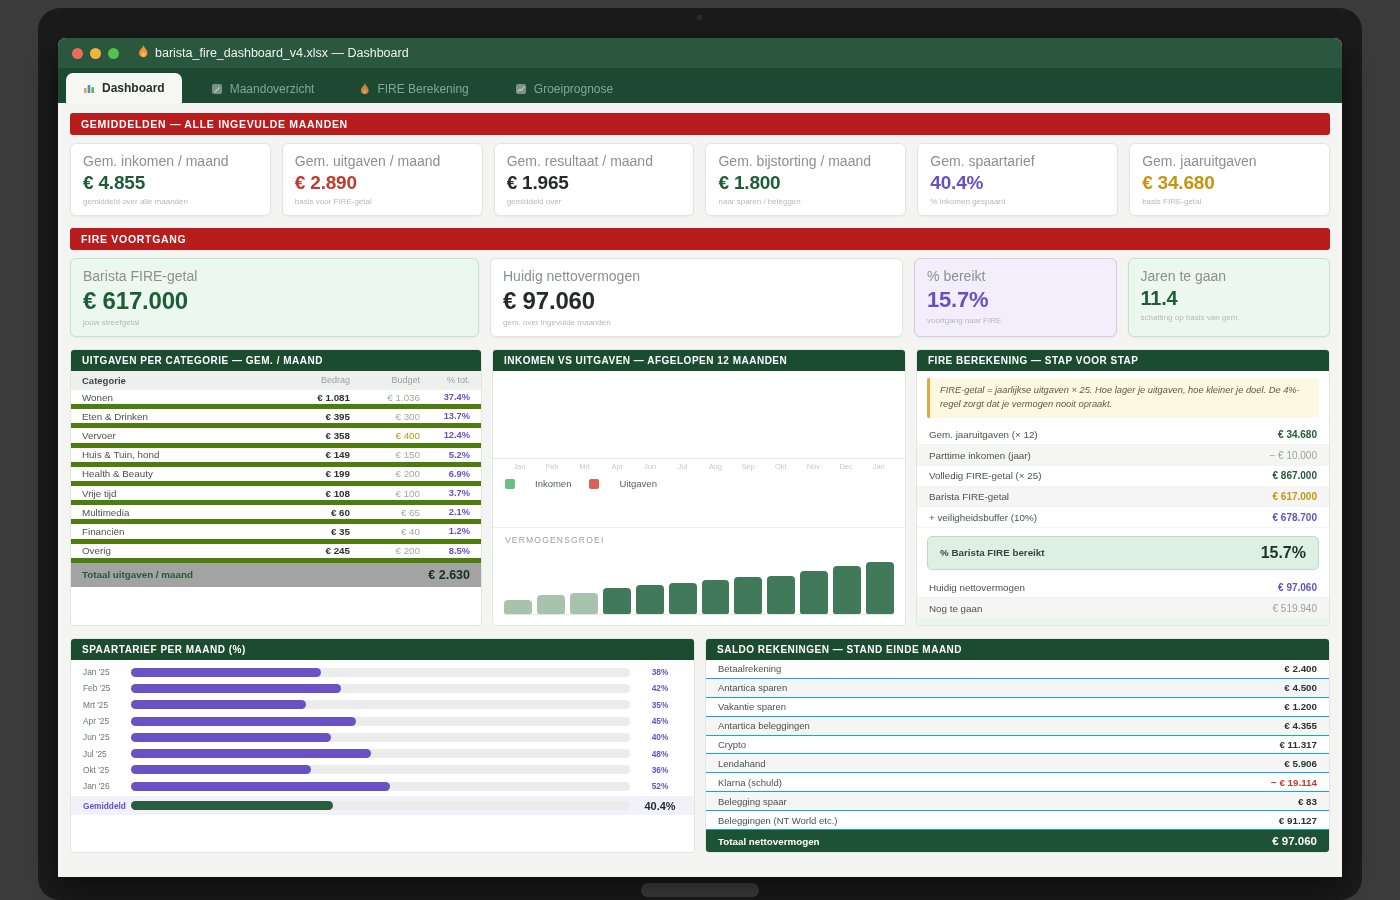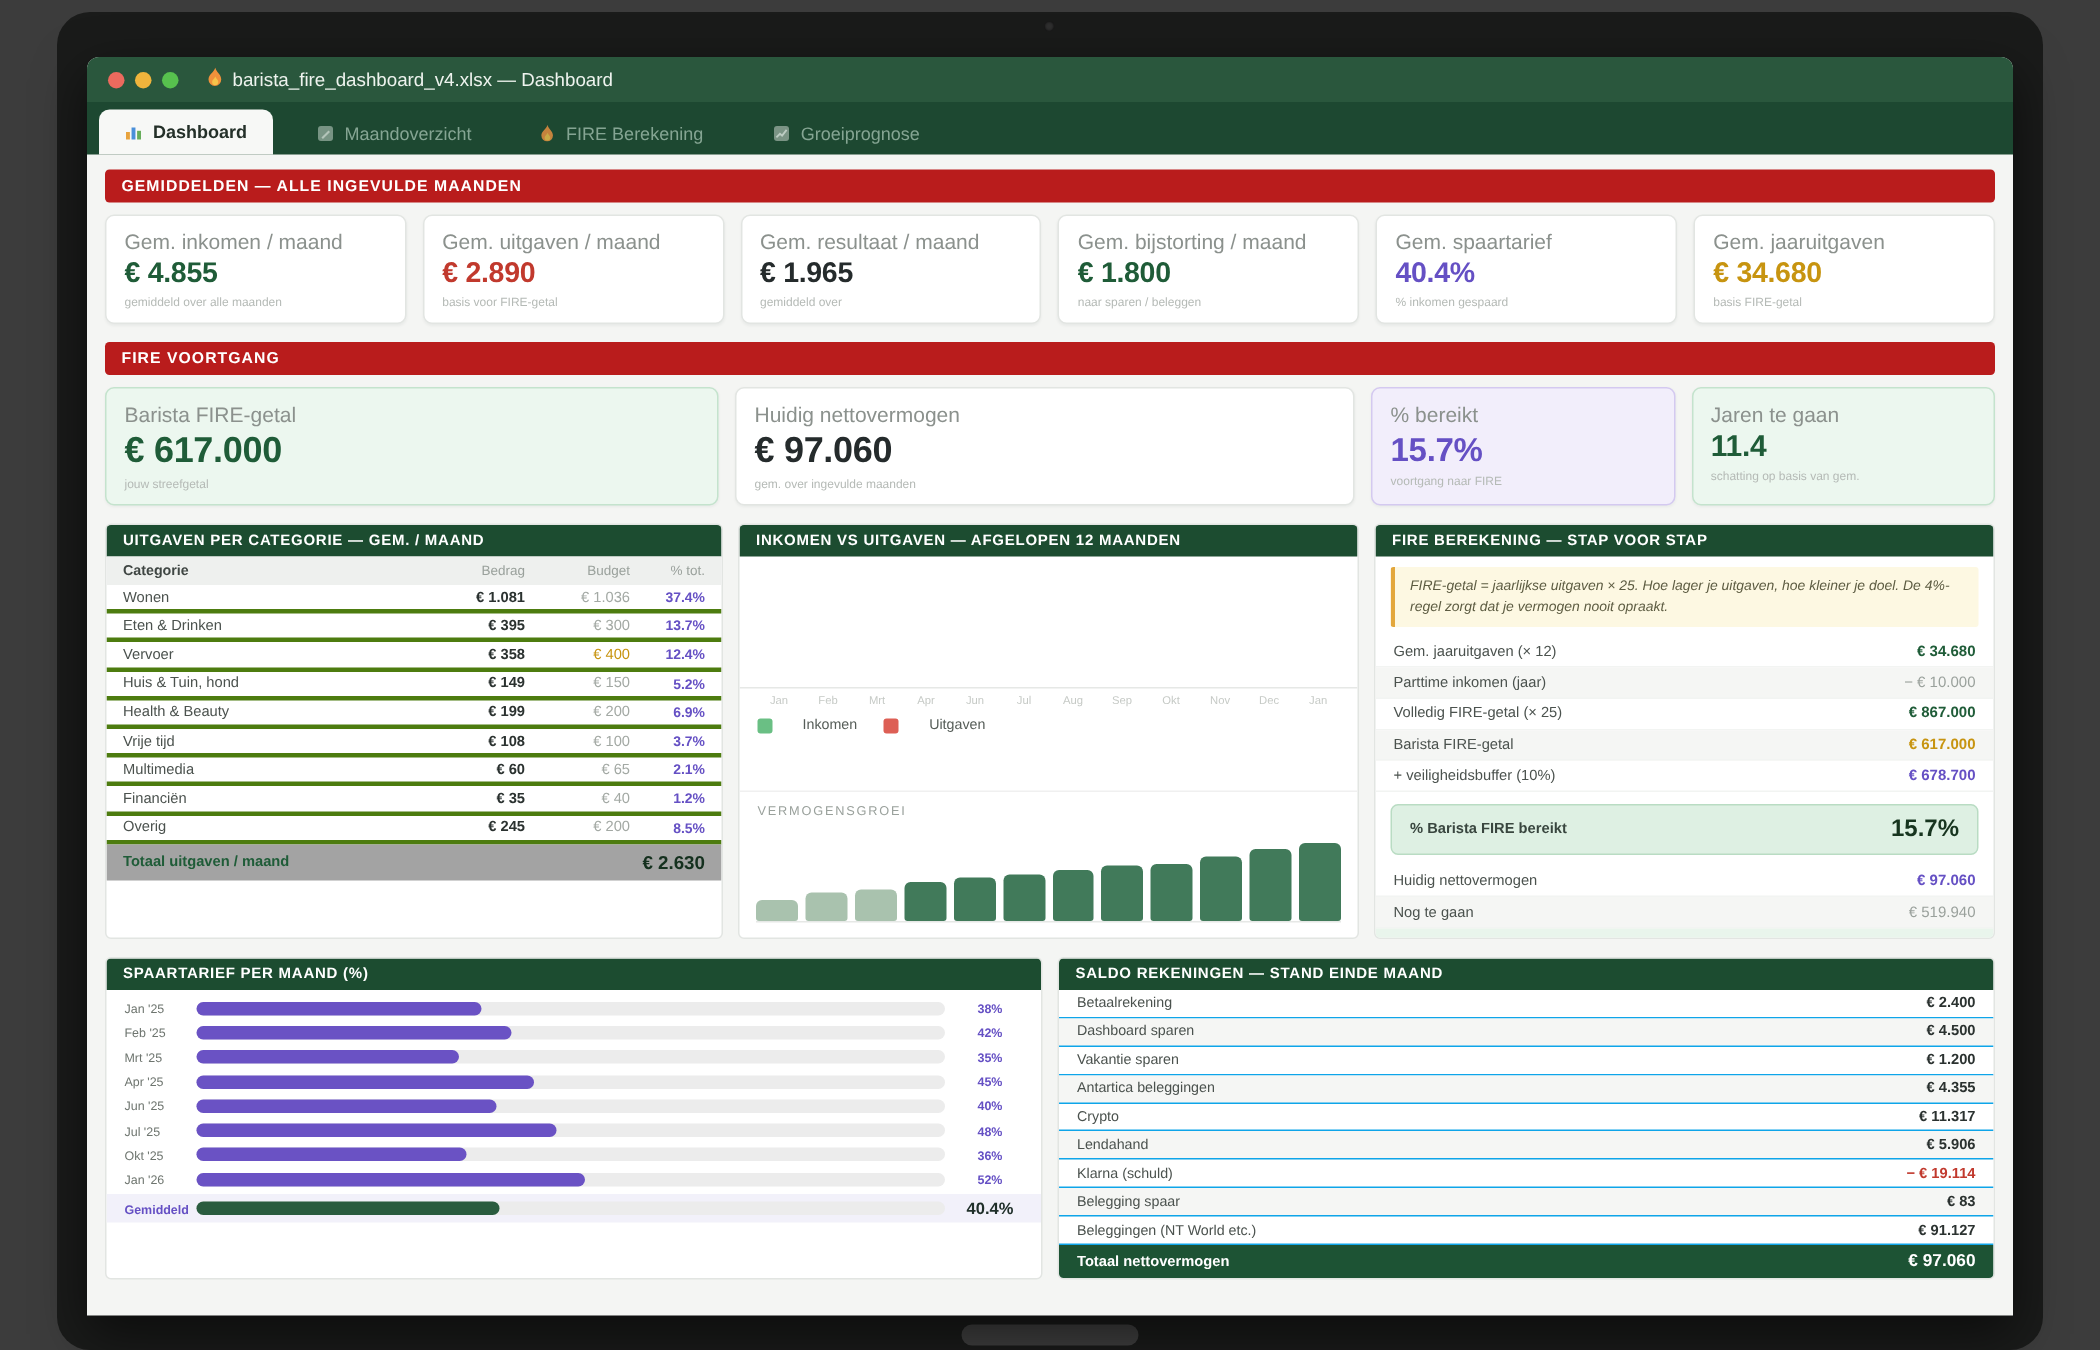--- a/index.html
+++ b/index.html
@@ -55,21 +55,21 @@
   .panel { background:#fff; border:1px solid #e2e5e2; border-radius:4px; overflow:hidden; }
   .mid { height:277px; display:flex; flex-direction:column; }
   .phead { background:#1c4c30; color:#fff; font-size:10px; font-weight:700; letter-spacing:.5px; padding:5px 11px; flex:none; }
 
   
   .t-head { display:flex; background:#eef0ee; padding:4px 11px; font-size:9px; color:#9aa19c; }
   .t-head .h-cat { flex:1; font-weight:700; color:#3f4643; font-size:9.5px; }
   .h-amt,.h-bud { width:70px; text-align:right; }
   .h-pct { width:50px; text-align:right; }
   .t-row { display:flex; align-items:center; padding:0 11px; height:19.2px;
-           border-bottom:3px solid #4d7c0f; font-size:9.8px; }
+           border-bottom:5px solid #4d7c0f; font-size:9.8px; }
   .c-cat { flex:1; color:#4b524e; }
   .c-amt { width:70px; text-align:right; color:#2b3230; font-weight:600; }
   .c-bud { width:70px; text-align:right; color:#a3a9a4; }
   .c-bud.amber { color:#c79410; }
   .c-pct { width:50px; text-align:right; color:#6550c4; font-weight:700; font-size:9.3px; }
   .t-total { display:flex; justify-content:space-between; align-items:center; background:#a3a3a3; padding:5px 11px; }
   .t-total .lb { font-size:9.8px; font-weight:700; color:#1f5c38; }
   .t-total .vl { font-size:12.5px; font-weight:700; color:#14301e; }
 
   
@@ -476,21 +476,21 @@
         </div>
       </div>
 
       <div class="panel bot">
         <div class="phead">SALDO REKENINGEN — STAND EINDE MAAND</div>
         <div class="a-row">
           <span>Betaalrekening</span>
             <span class="a-val">€ 2.400</span>
         </div>
         <div class="a-row alt">
-          <span>Dashboard sparen</span>
+          <span>Antartica sparen</span>
             <span class="a-val">€ 4.500</span>
         </div>
         <div class="a-row">
           <span>Vakantie sparen</span>
             <span class="a-val">€ 1.200</span>
         </div>
         <div class="a-row alt">
           <span>Antartica beleggingen</span>
             <span class="a-val">€ 4.355</span>
         </div>

